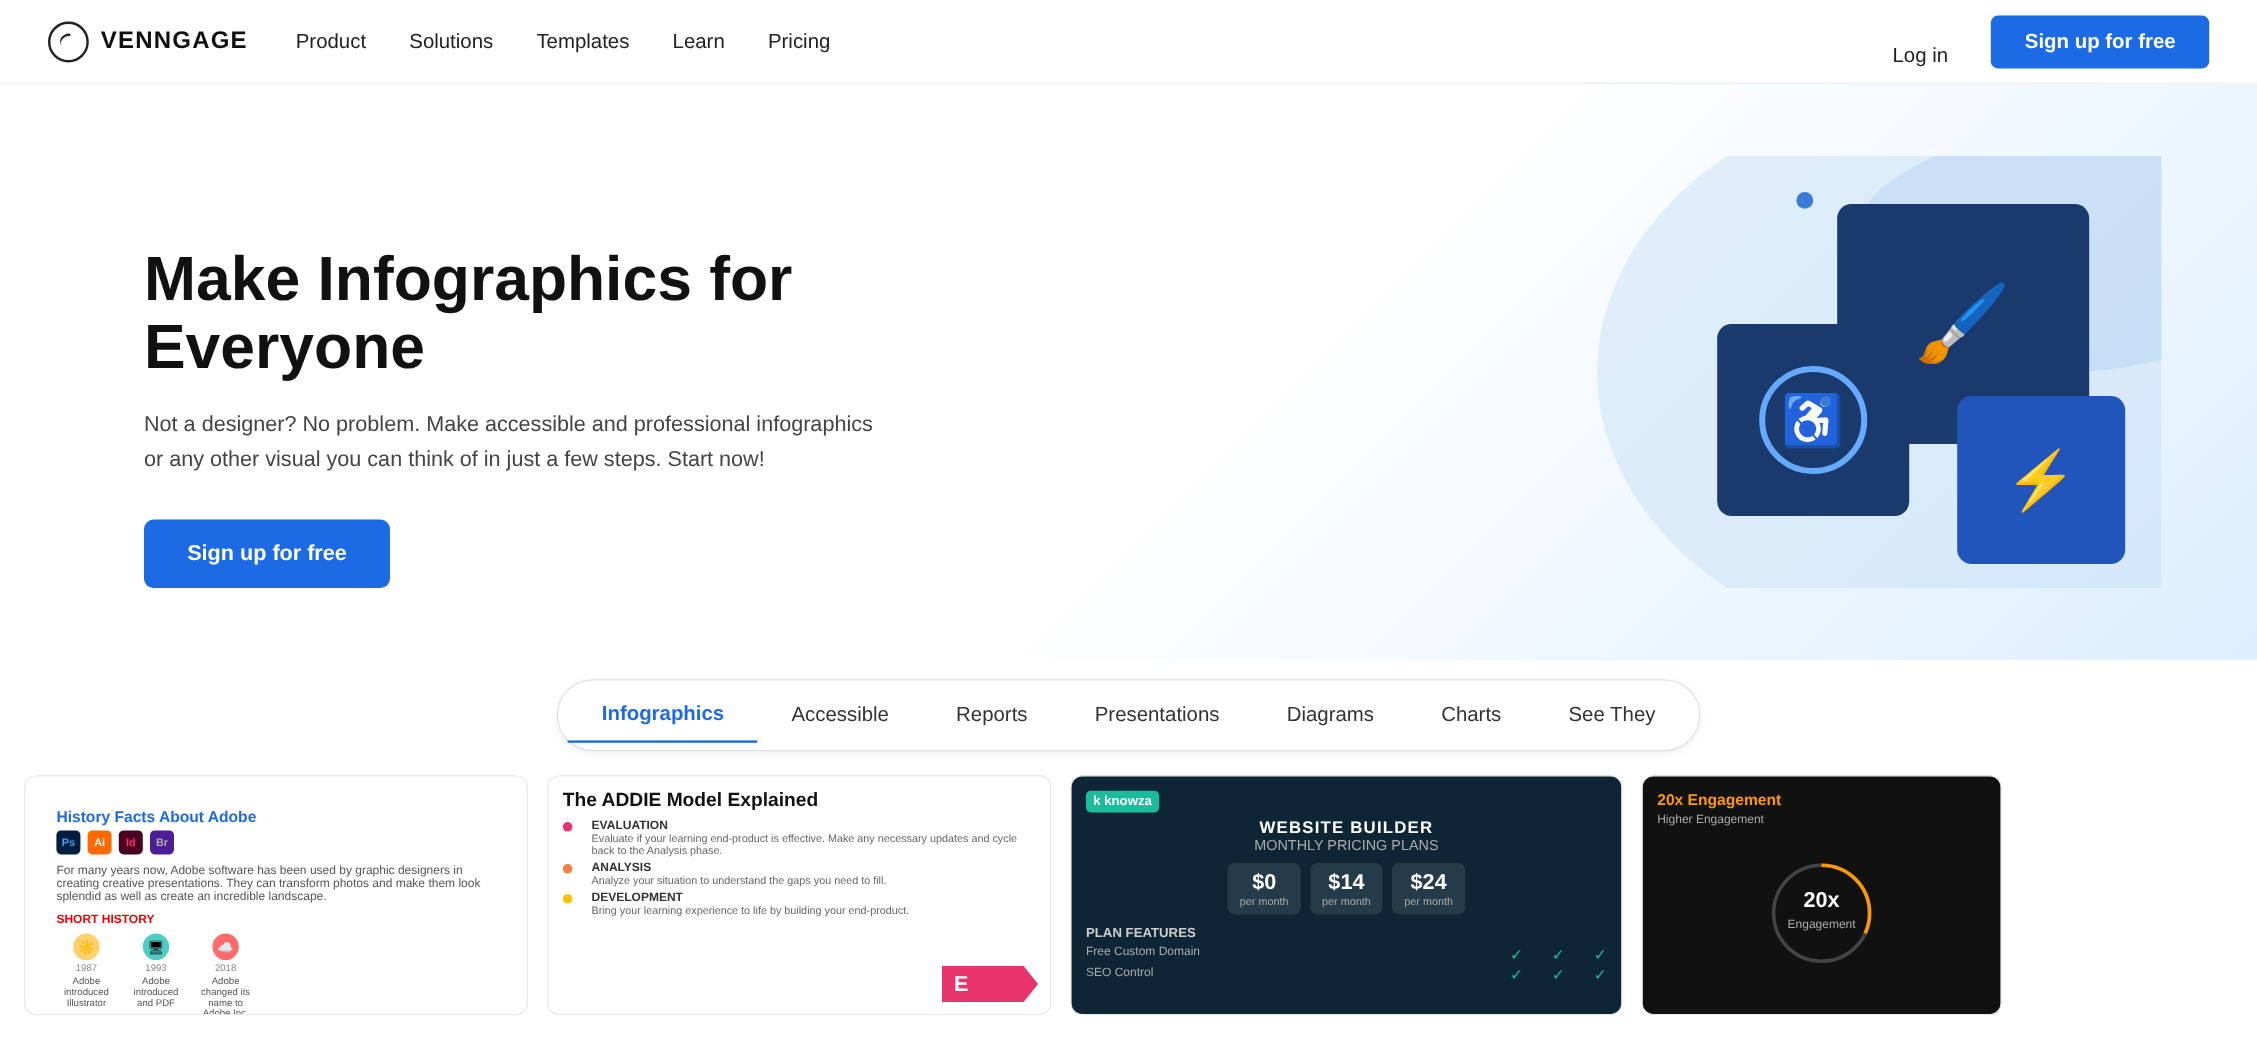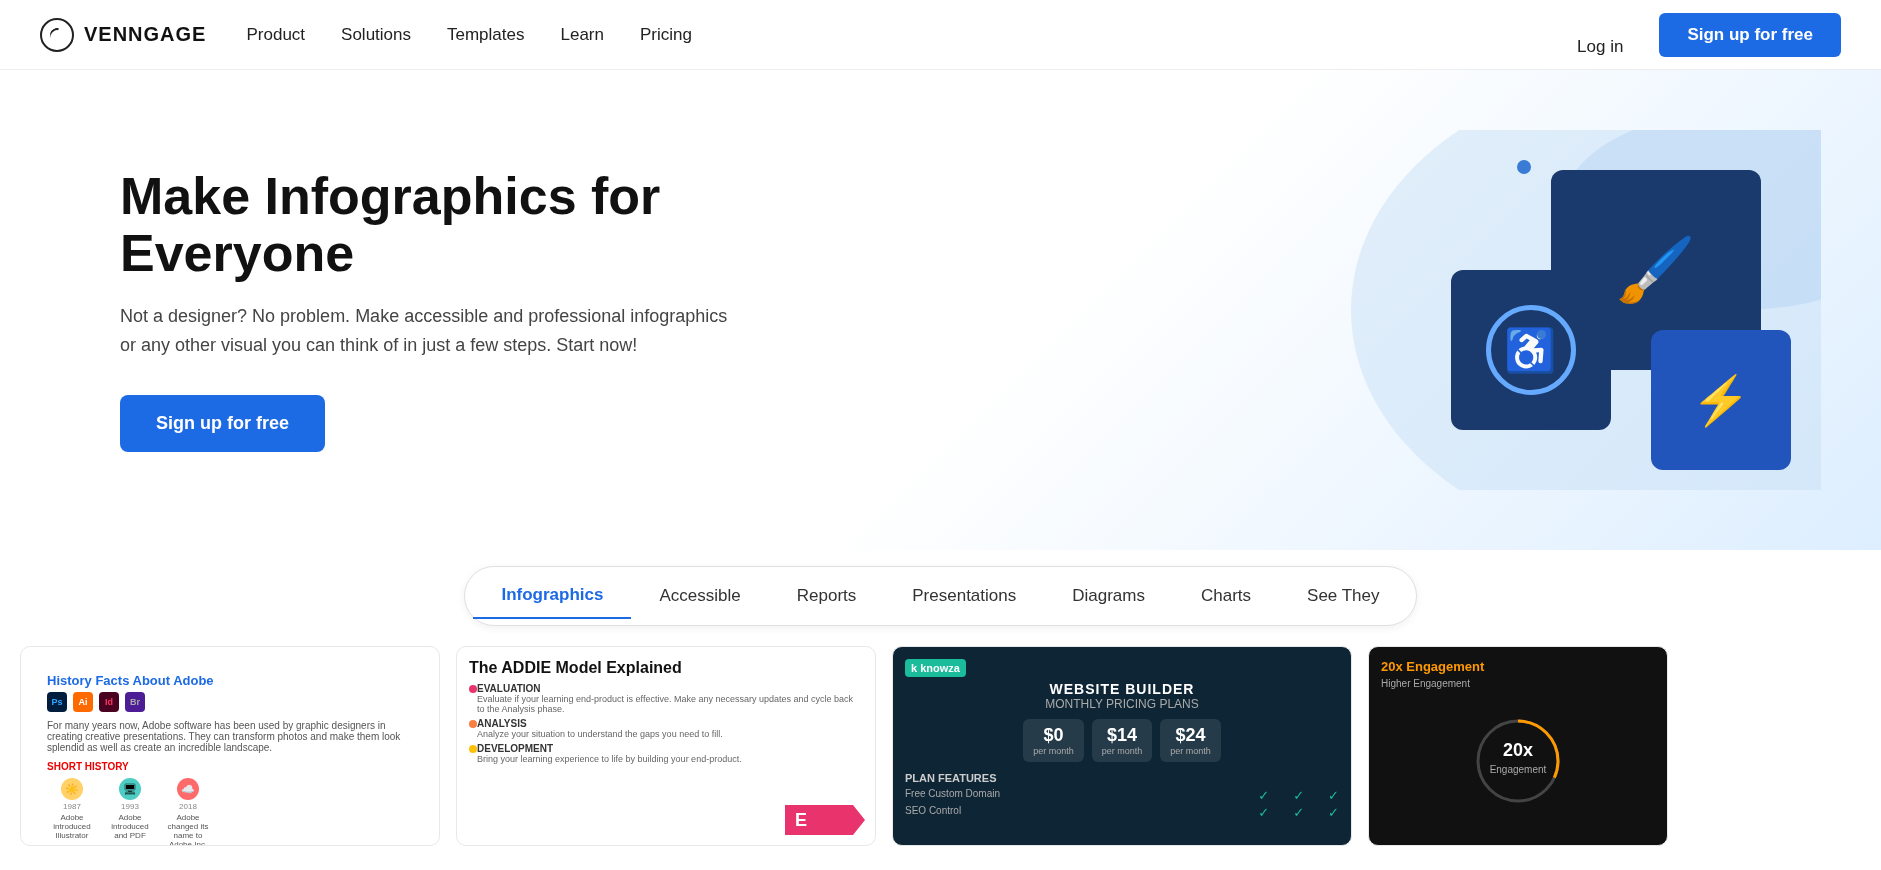--- a/index.html
+++ b/index.html
@@ -28,22 +28,22 @@
     .navbar-right { display: flex; align-items: flex-end; gap: 36px; }
     .login-btn { font-size: 17px; color: #222; cursor: pointer; }
     .signup-btn {
       background: #1d6ae5; color: #fff; font-size: 17px; font-weight: 600;
       padding: 12px 28px; border-radius: 6px; cursor: pointer; border: none;
       white-space: nowrap;
     }
 
     
     .hero {
-      display: flex; align-items: center; justify-content: space-between;
-      padding: 60px 60px 60px 120px; min-height: 430px;
+      display: flex; align-items: flex-end; justify-content: space-between;
+      padding: 60px 80px 60px 120px; min-height: 430px;
       background: linear-gradient(135deg, #fff 55%, #ddeeff 100%);
       position: relative; overflow: hidden;
     }
     .hero-text { max-width: 620px; }
     .hero-title { font-size: 52px; font-weight: 800; color: #111; line-height: 1.1; margin-bottom: 20px; }
     .hero-subtitle { font-size: 18px; color: #444; line-height: 1.6; margin-bottom: 36px; }
     .hero-cta {
       background: #1d6ae5; color: #fff; font-size: 18px; font-weight: 600;
       padding: 18px 36px; border-radius: 8px; border: none; cursor: pointer;
     }
@@ -135,21 +135,21 @@
     .card-adobe-subtitle { font-size: 10px; font-weight: 700; color: #e00; }
     .timeline-row { display: flex; gap: 8px; margin-top: 6px; }
     .timeline-item { display: flex; flex-direction: column; align-items: center; gap: 2px; }
     .timeline-circle { width: 22px; height: 22px; border-radius: 50%; display: flex; align-items: center; justify-content: center; font-size: 11px; }
     .timeline-year { font-size: 8px; color: #888; }
     .timeline-label { font-size: 8px; color: #555; text-align: center; max-width: 50px; }
 
     
     .card-addie-title { font-size: 16px; font-weight: 700; color: #111; margin-bottom: 6px; }
     .addie-stages { display: flex; flex-direction: column; gap: 4px; }
-    .stage { display: flex; align-items: flex-start; gap: 0; }
+    .stage { display: flex; align-items: flex-start; gap: 16px; }
     .stage-dot { width: 8px; height: 8px; border-radius: 50%; margin-top: 2px; flex-shrink: 0; }
     .stage-label { font-size: 10px; font-weight: 700; color: #333; }
     .stage-desc { font-size: 9px; color: #666; }
 
     
     .pricing-title { font-size: 14px; font-weight: 800; color: #fff; text-align: center; text-transform: uppercase; letter-spacing: 1px; }
     .pricing-subtitle { font-size: 12px; color: #aaa; text-align: center; text-transform: uppercase; margin-bottom: 8px; }
     .pricing-cols { display: flex; gap: 8px; justify-content: center; }
     .pricing-col { background: rgba(255,255,255,0.1); border-radius: 6px; padding: 6px 10px; text-align: center; min-width: 50px; }
     .price-num { font-size: 18px; font-weight: 700; color: #fff; }

